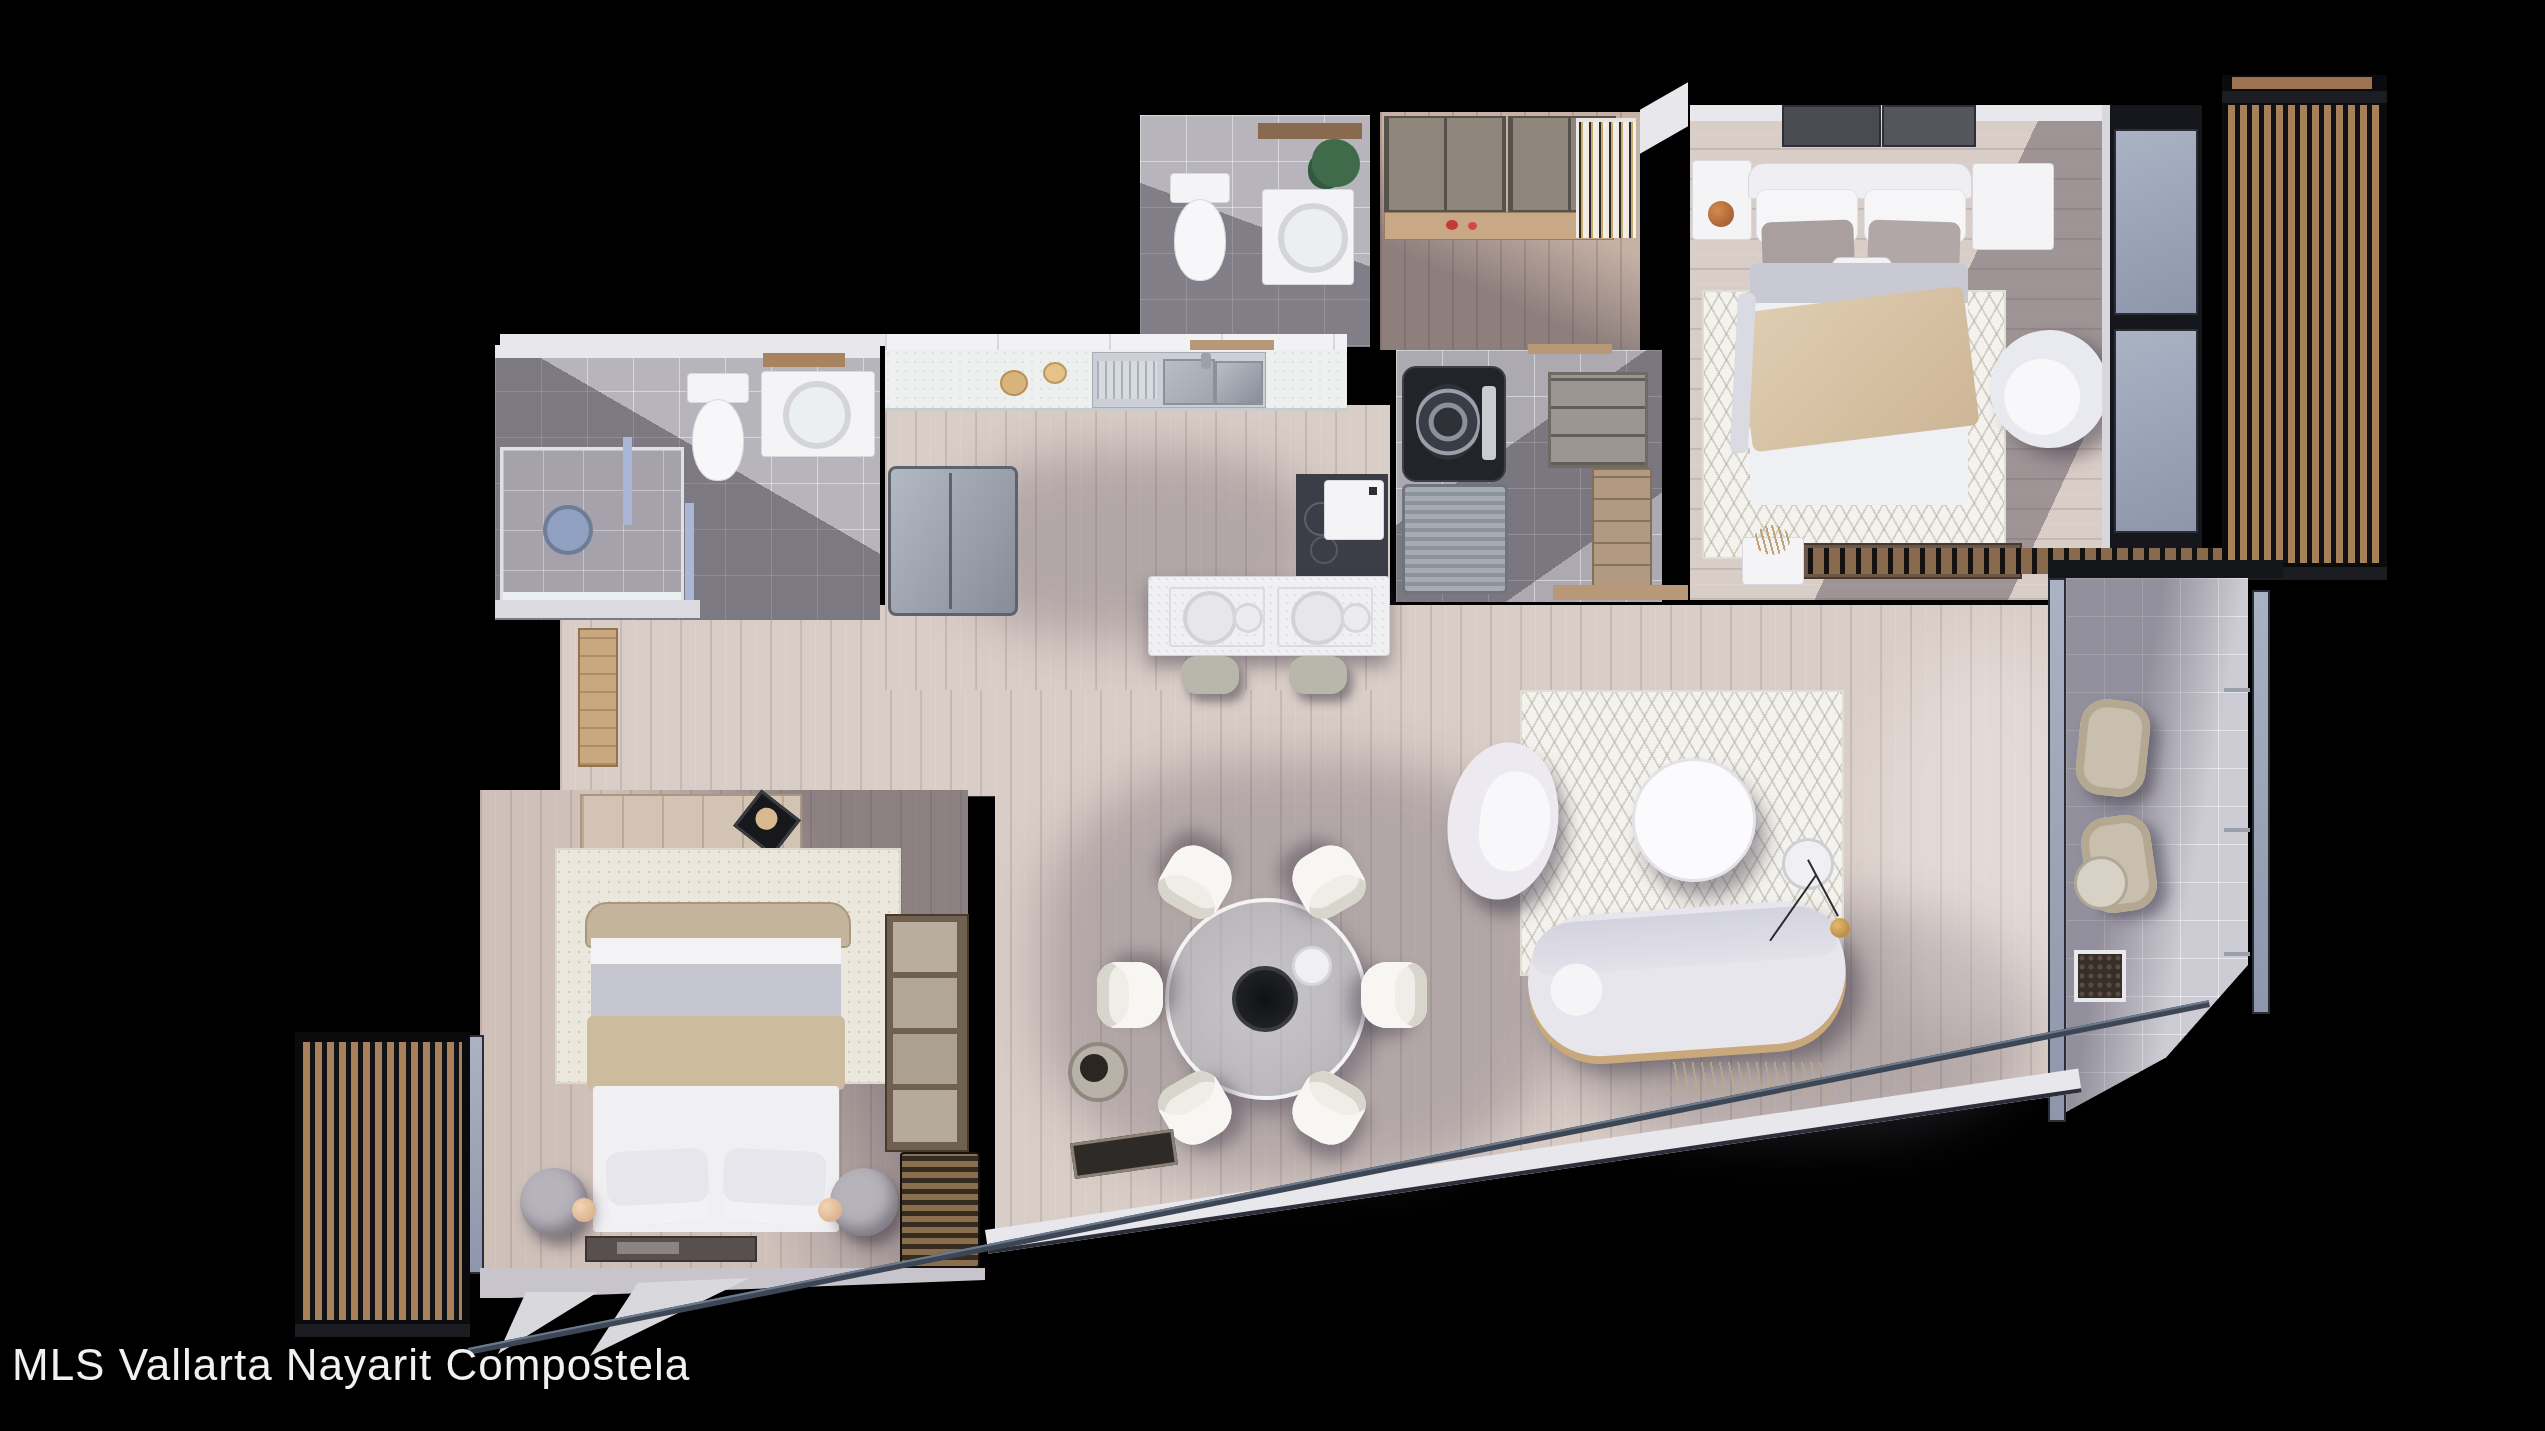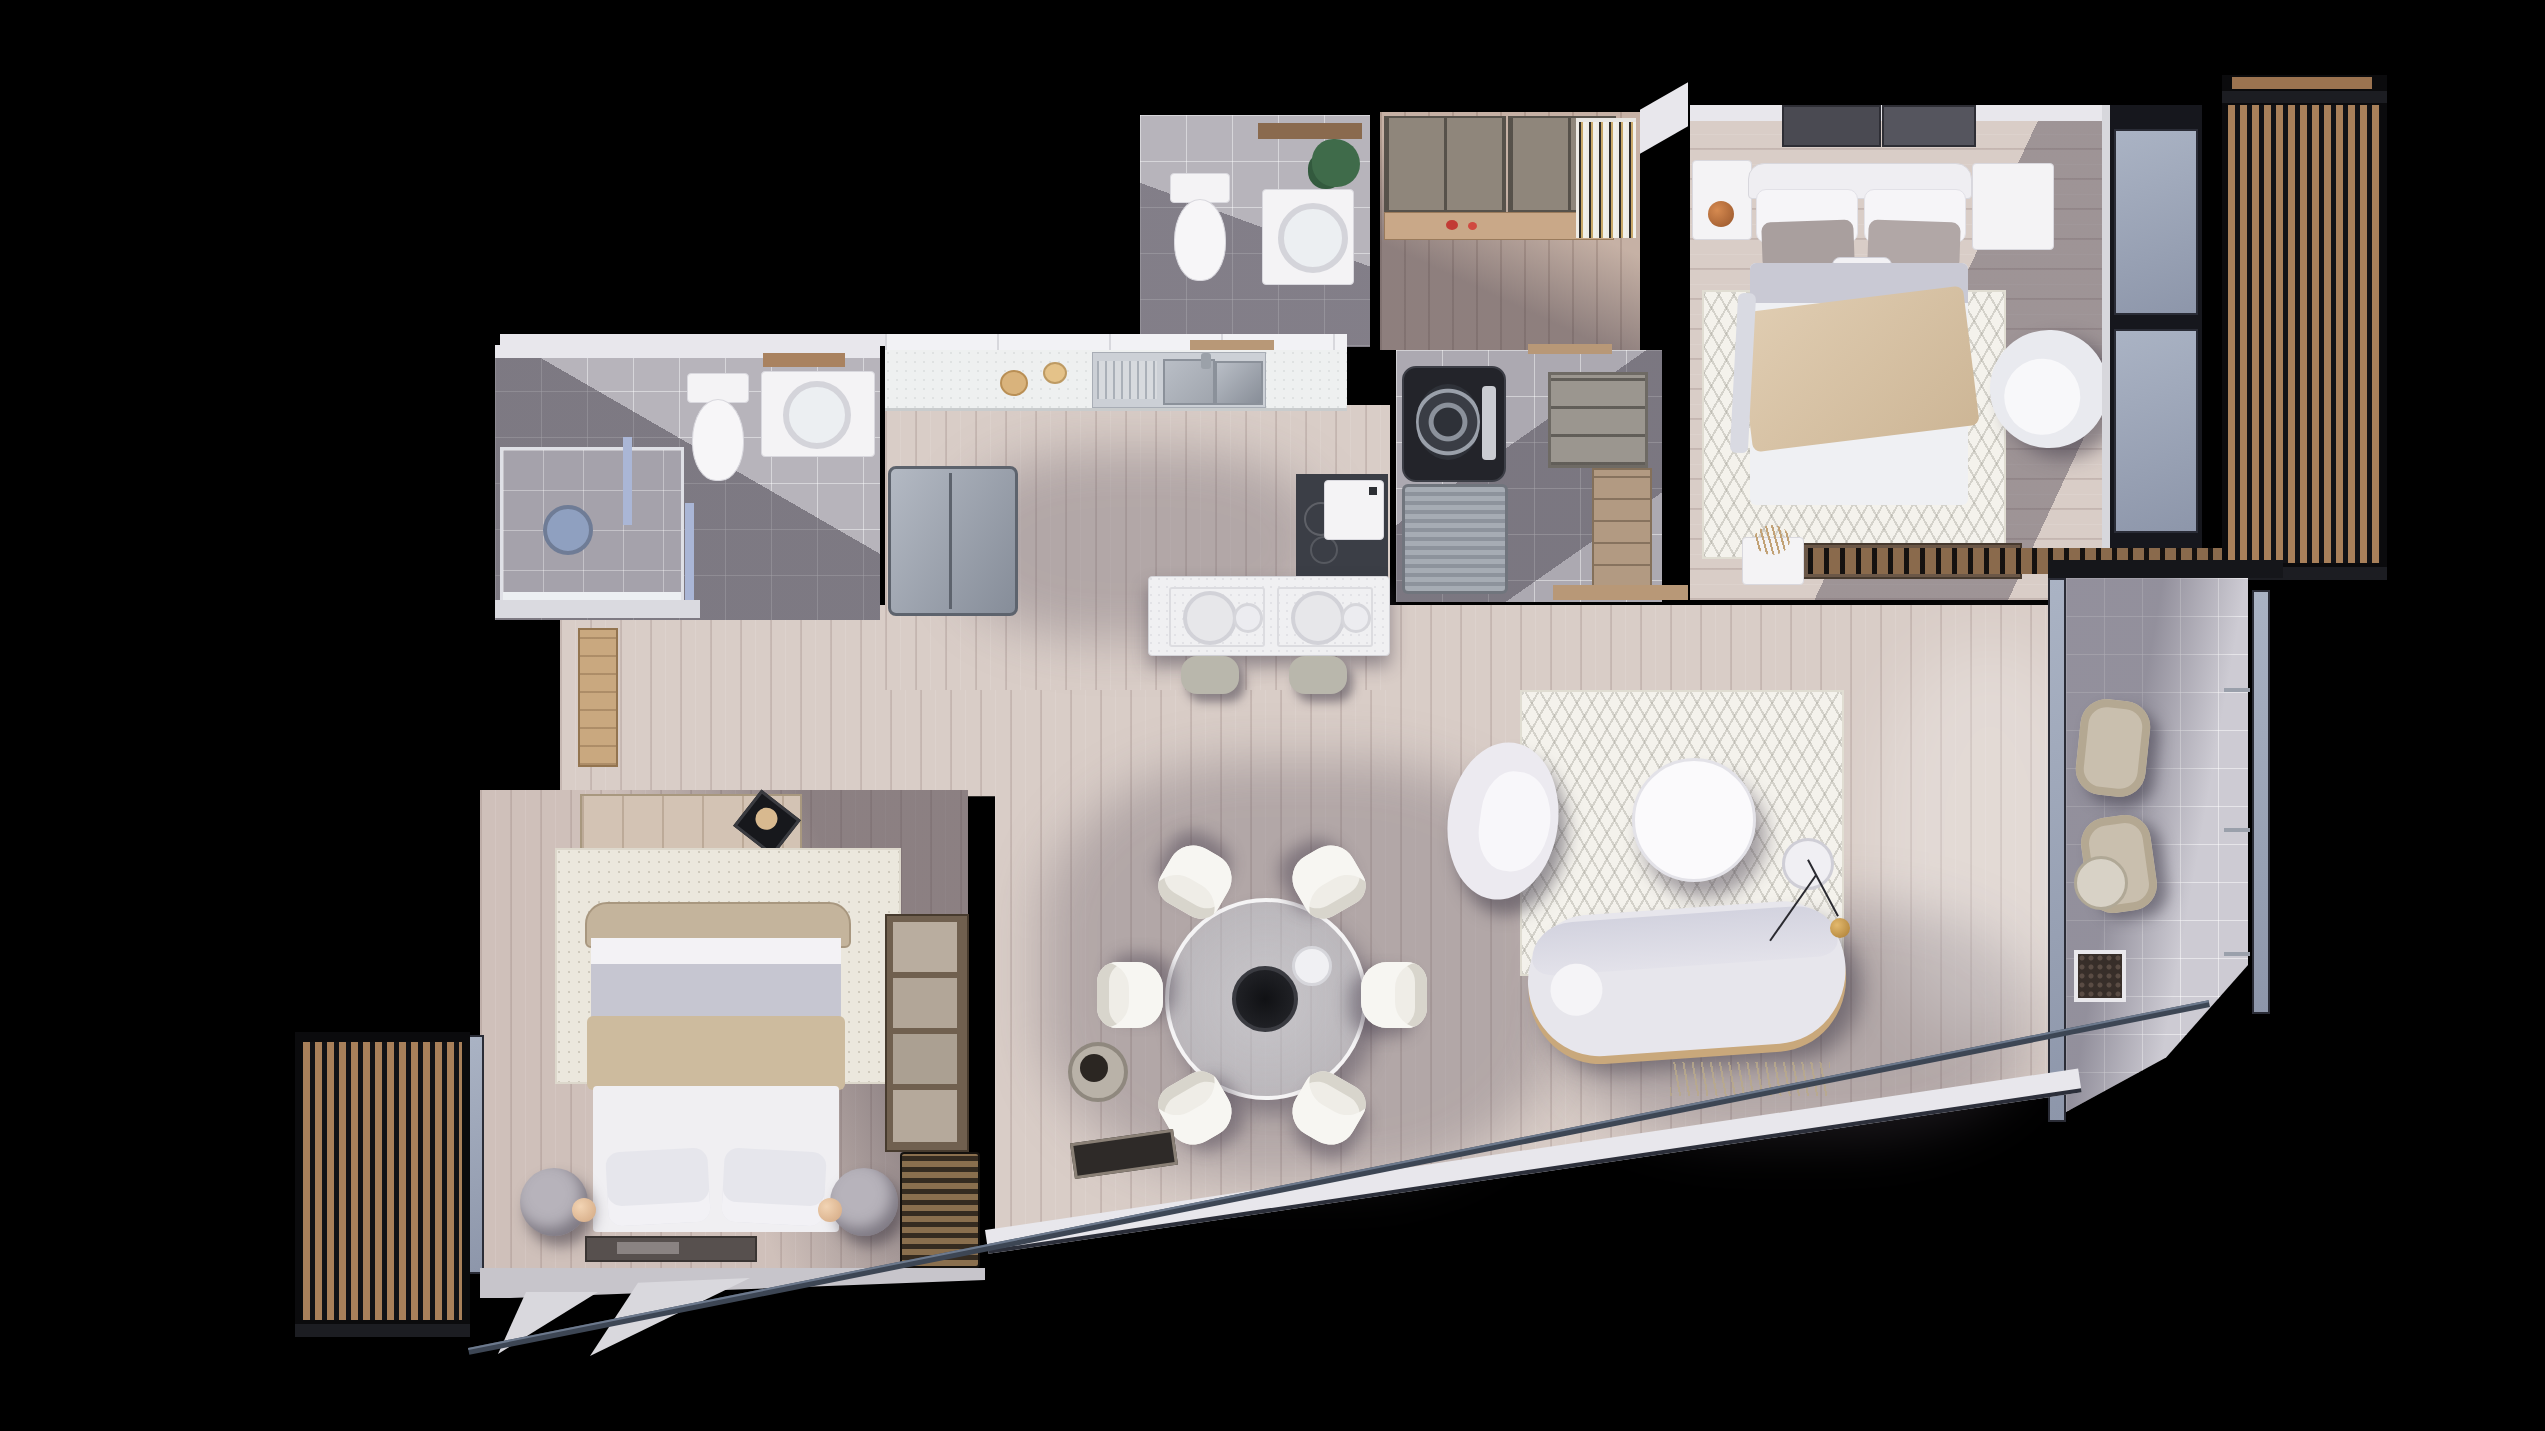--- a/index.html
+++ b/index.html
@@ -340,14 +340,15 @@
   <div class="abs" style="left:468px;top:1348px;width:1775px;height:5px;background:#3d4654;border-top:2px solid #6d7a8e;
               transform:rotate(-11.3deg);transform-origin:left top;"></div>
   <div class="abs" style="left:1072px;top:1136px;width:98px;height:30px;background:#2e2a28;border:3px solid #8a8076;transform:rotate(-8deg);"></div>
 
   <div class="abs wallwhite" style="left:500px;top:334px;width:385px;height:12px;"></div>
   <div class="abs wallwhite" style="left:1640px;top:96px;width:48px;height:44px;transform:skewY(-30deg);"></div>
 
   <div class="abs" style="left:1190px;top:340px;width:84px;height:10px;background:#b89877;"></div>
   <div class="abs" style="left:1528px;top:344px;width:84px;height:10px;background:#b89877;"></div>
 
+  <div class="abs watermark" style="left:12px;top:1340px;">MLS Vallarta Nayarit Compostela</div>
 
 </div>
 
 </body></html>

